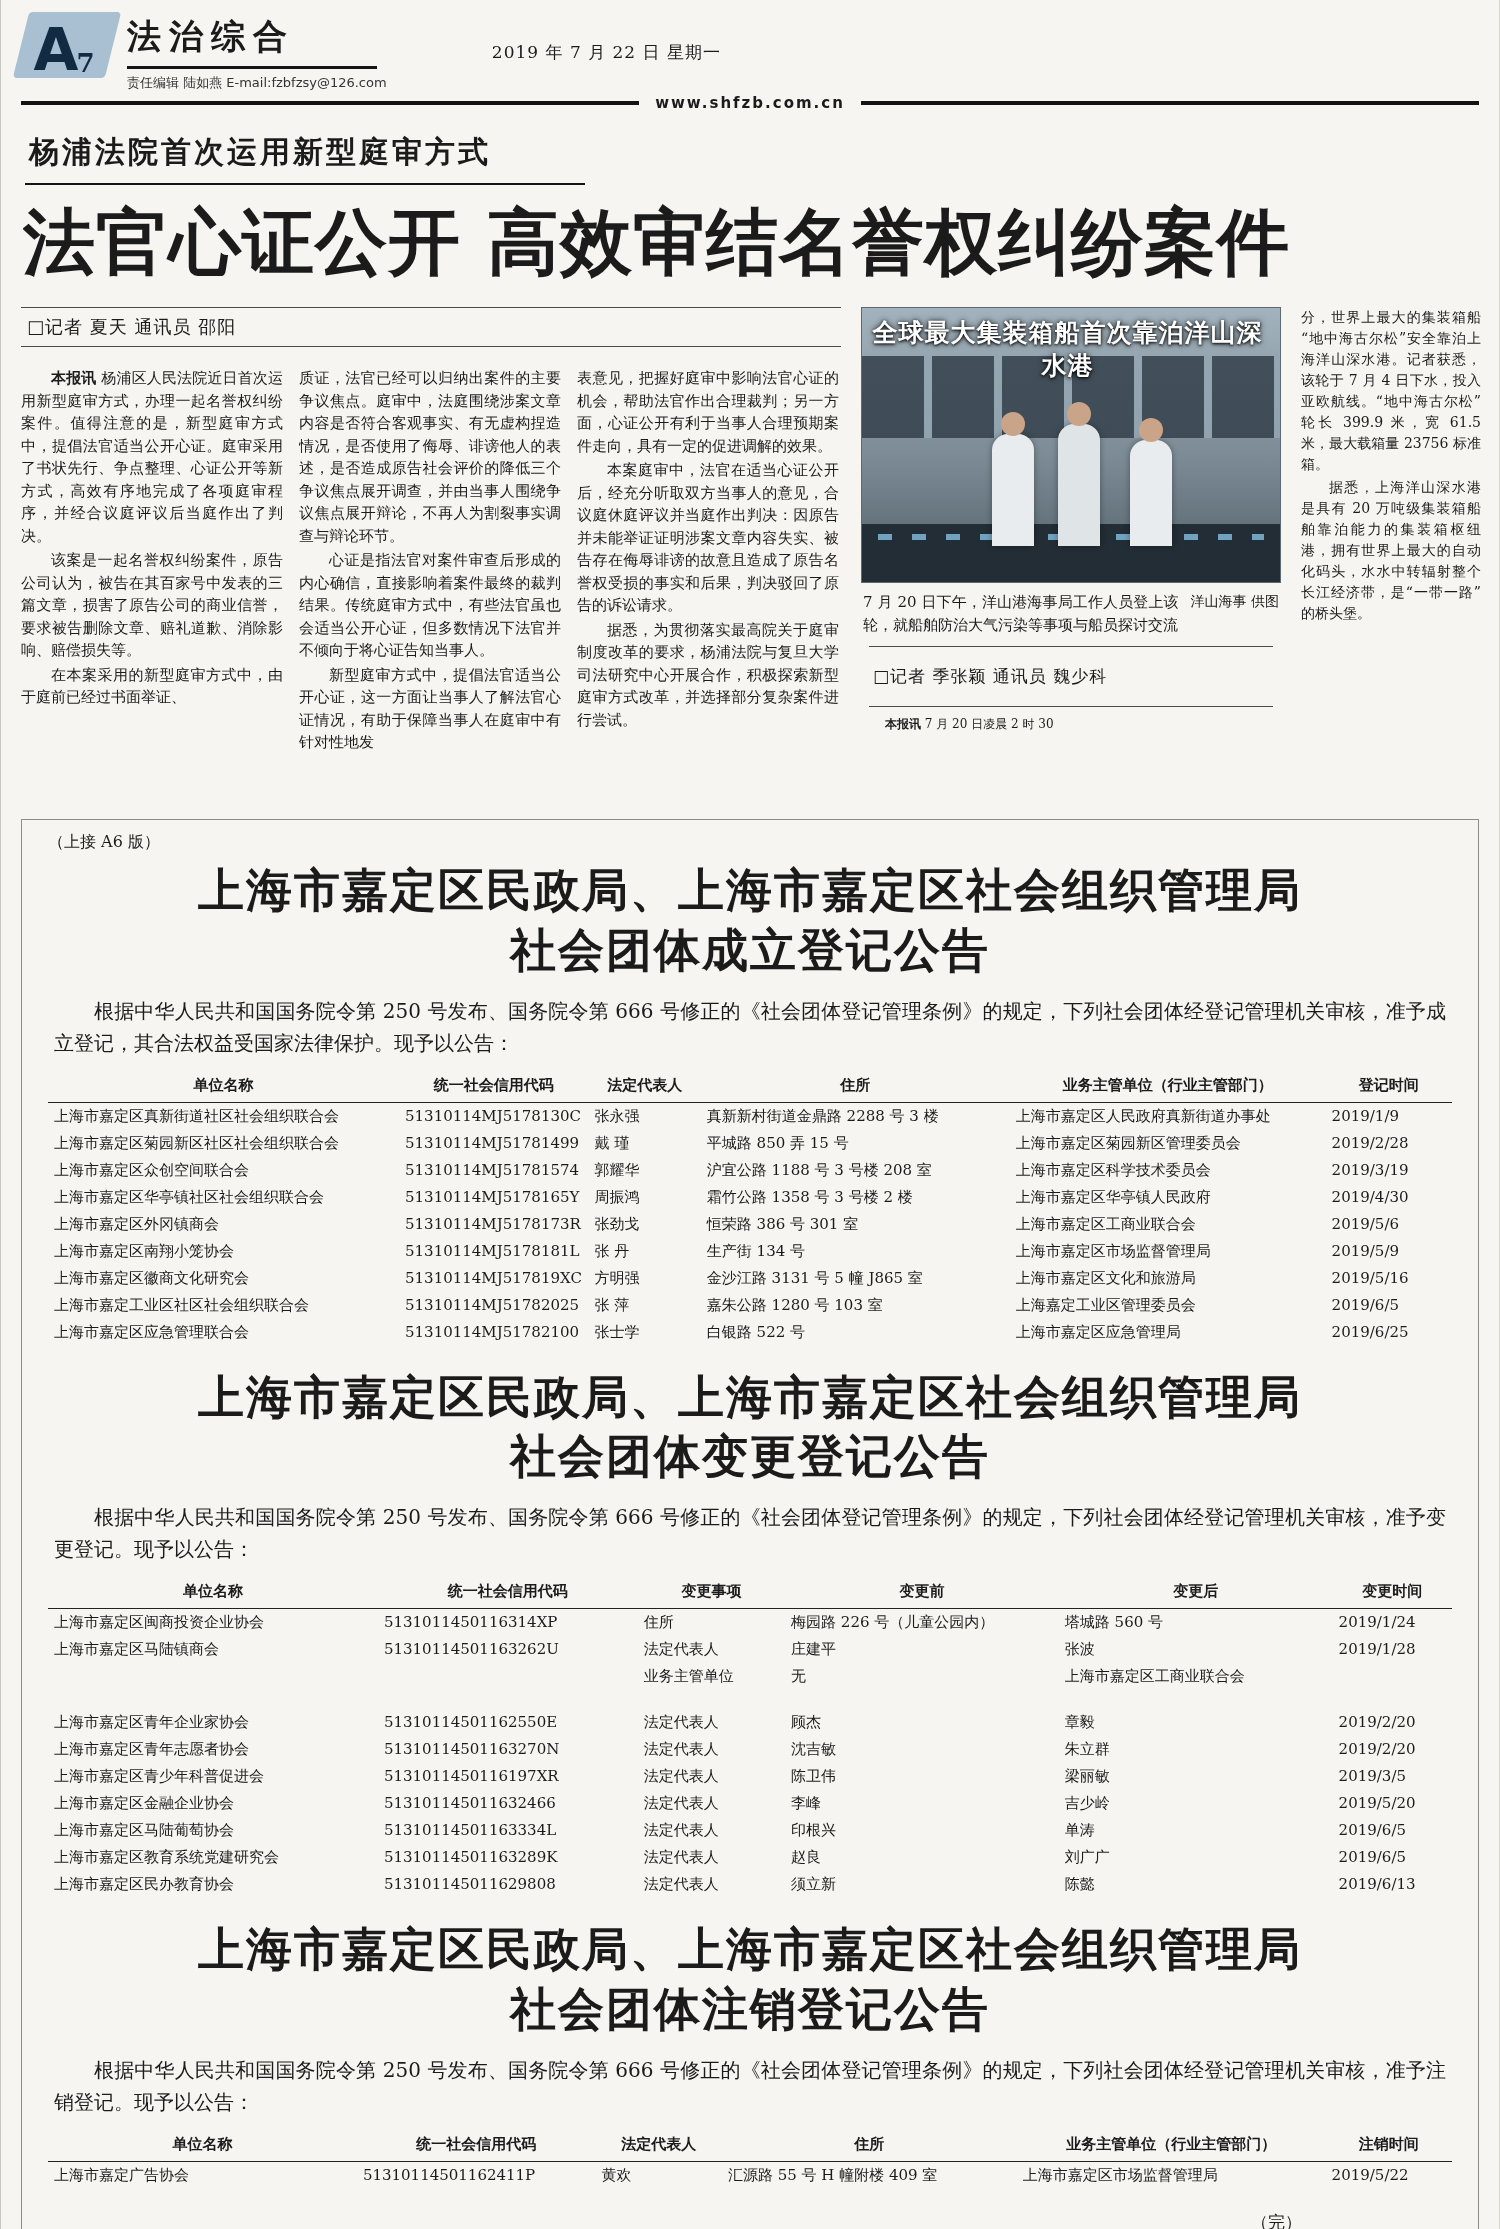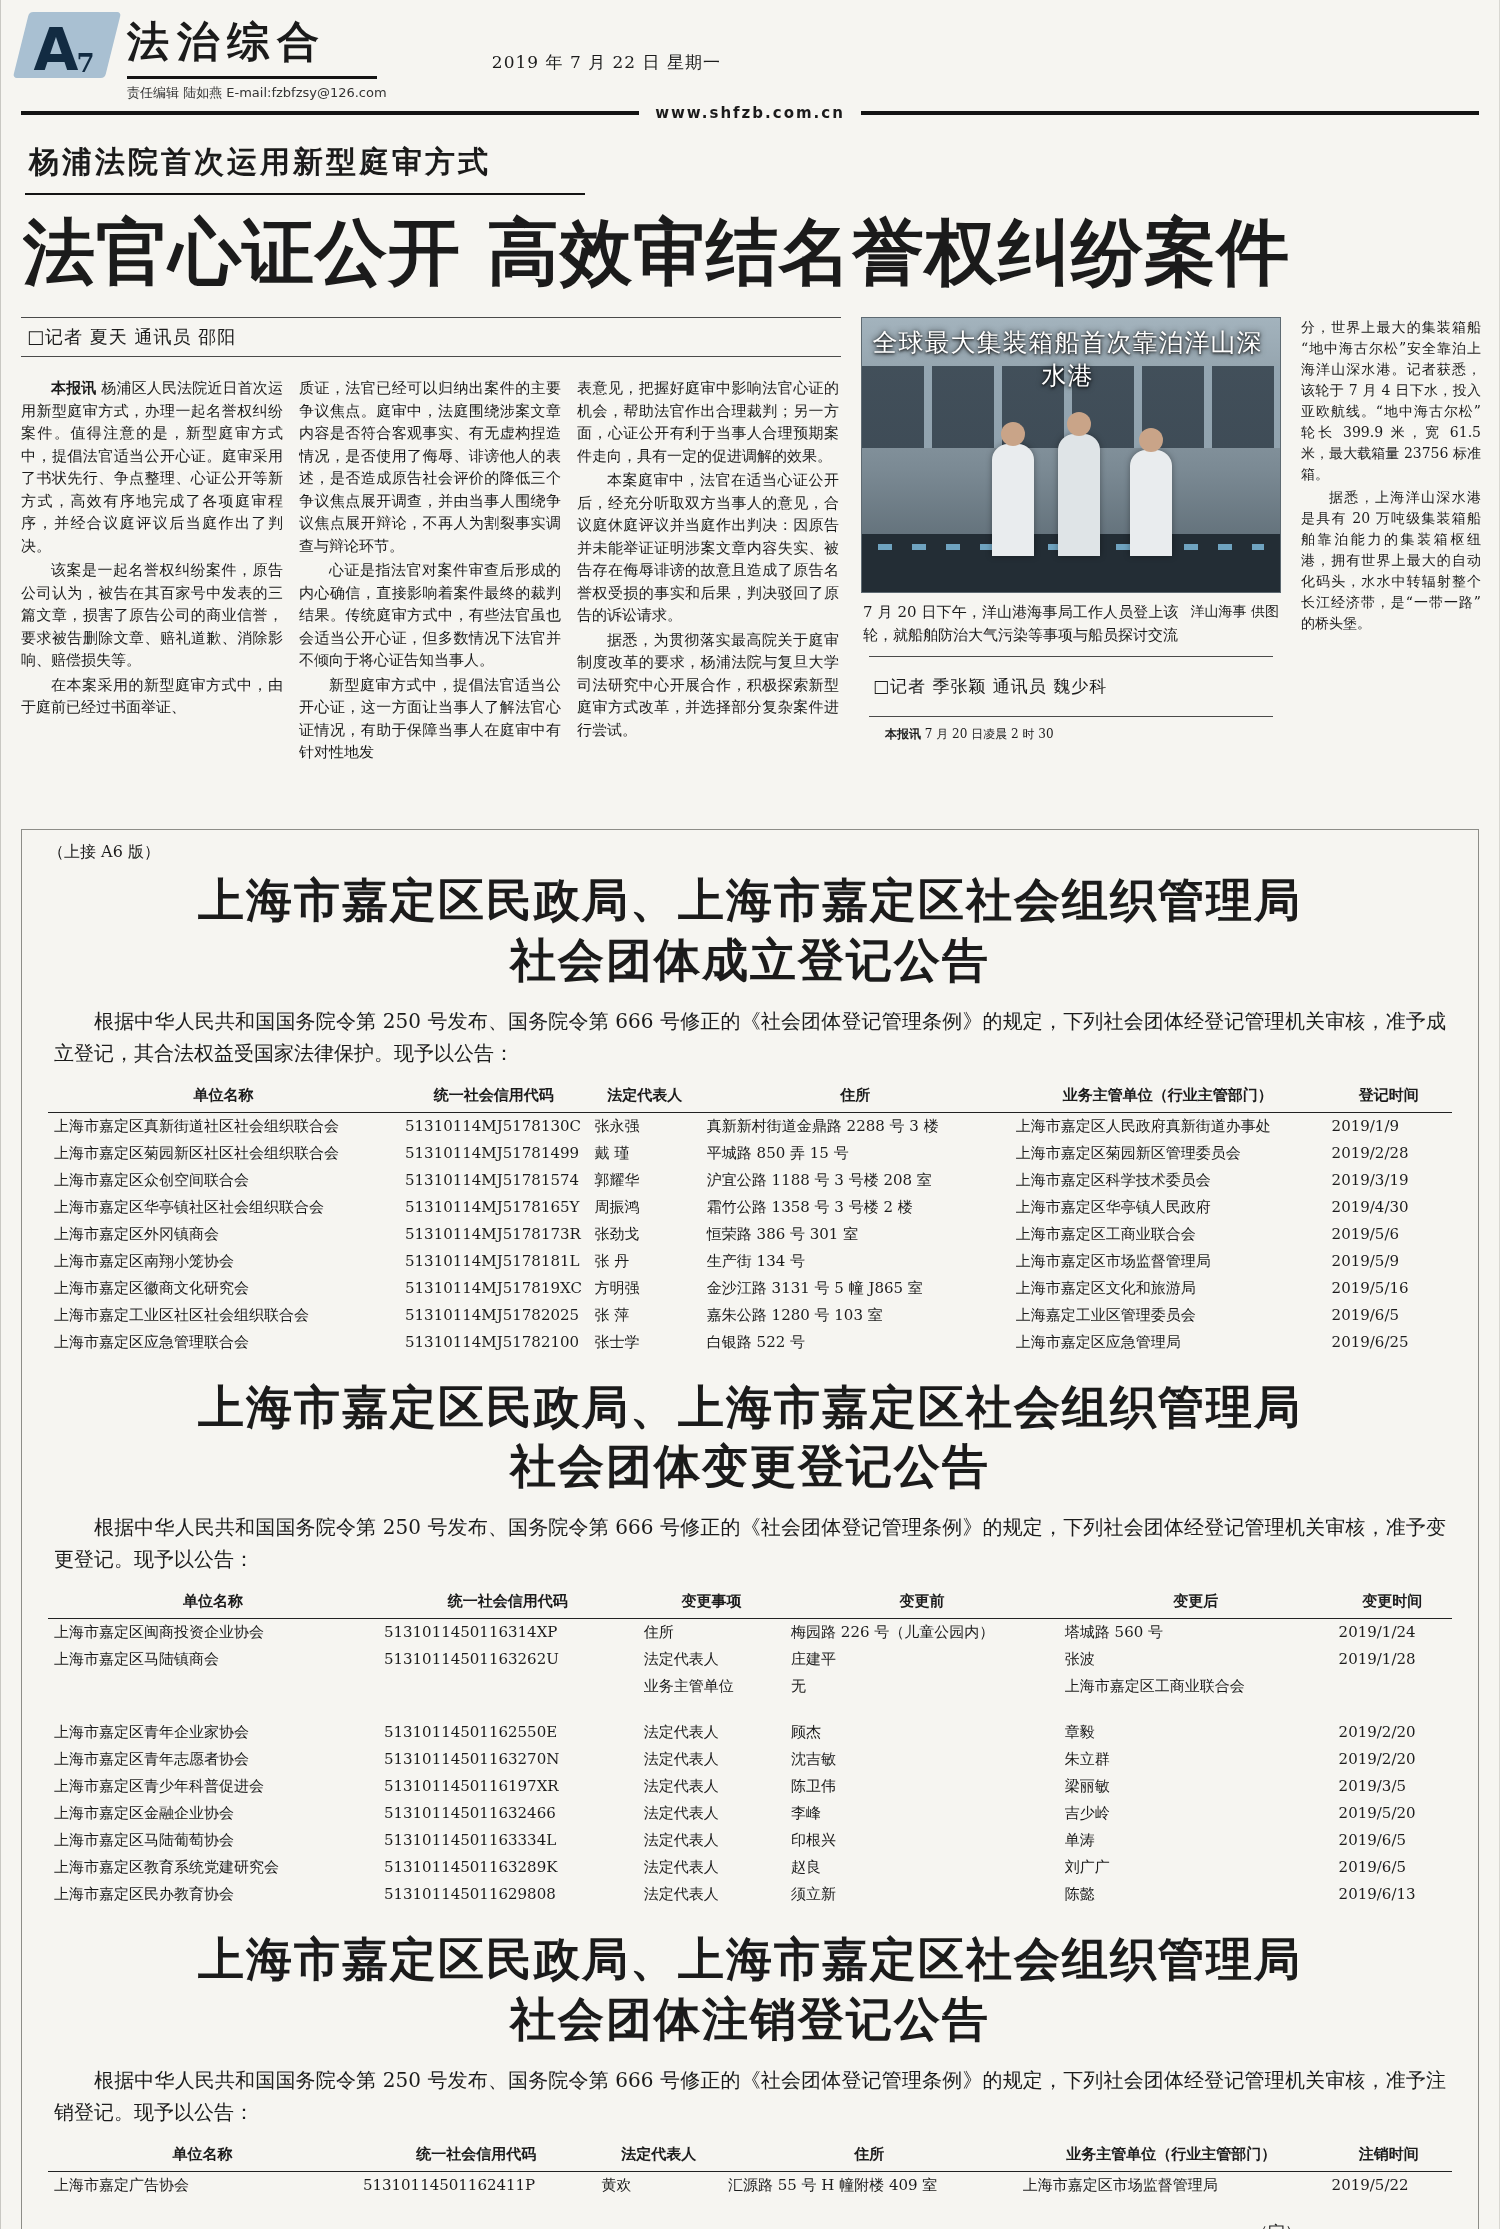--- a/index.html
+++ b/index.html
@@ -11,21 +11,21 @@
     border-left:1px solid #c9c8c3;border-right:1px solid #d8d7d2}
   
   .header{display:flex;align-items:flex-end;gap:20px}
   .header-left{display:flex;align-items:flex-start;gap:14px;width:380px}
   .badge{width:92px;height:66px;background:var(--badge);transform:skewX(-14deg);
     display:flex;align-items:flex-end;justify-content:center;border-radius:4px;flex:none}
   .badge-a{font-size:58px;line-height:.95;font-weight:bold;color:#122b42;transform:skewX(14deg);
     font-family:"DejaVu Sans","Liberation Sans",sans-serif}
   .badge-n{font-size:26px;font-weight:bold;color:#122b42;transform:skewX(14deg);margin-left:2px}
   .section-wrap{padding-top:2px}
-  .section-name{font-size:42px;font-weight:bold;letter-spacing:8px}
+  .section-name{font-size:34px;font-weight:bold;letter-spacing:8px}
   .section-rule{height:3px;background:var(--rule);margin:6px 0 5px;width:250px}
   .editor-line{font-size:13px;color:#333;font-family:"DejaVu Sans","Liberation Sans",sans-serif}
   .masthead-wrap{flex:1;text-align:center}
   .masthead{font-size:62px;font-weight:900;letter-spacing:14px;line-height:1.05}
   .header-right{width:300px;text-align:right;font-size:17px;padding-bottom:28px;letter-spacing:1px}
   .header-rule-row{display:flex;align-items:center;gap:16px;margin-top:2px}
   .header-rule-row .line{flex:1;height:4px;background:var(--rule)}
   .site-url{font-size:15px;font-weight:bold;letter-spacing:2px;
     font-family:"DejaVu Sans","Liberation Sans",sans-serif}
   
@@ -38,21 +38,21 @@
   .byline-row{border-top:1px solid #4a4a4a;border-bottom:1px solid #4a4a4a;
     padding:7px 6px;font-size:18px;margin-bottom:20px;letter-spacing:1px}
   .three-cols{display:flex;gap:16px}
   .col{width:262px;height:432px;overflow:hidden;font-size:15px;line-height:1.5;text-align:justify}
   .col p,.right-col p{text-indent:2em;margin-bottom:2px}
   .col p.cont,.right-col p.cont{text-indent:0}
   .photo-block{width:420px;flex:none}
   .photo{position:relative;height:276px;overflow:hidden;border:1px solid #5e6a72;
     background:linear-gradient(180deg,#a3b3bd 0%,#7b8a94 55%,#515f68 100%)}
   .photo-title{position:absolute;top:8px;left:0;right:7px;text-align:center;color:#fff;
-    font-size:25px;font-weight:normal;letter-spacing:1px;z-index:3;
+    font-size:25px;font-weight:bold;letter-spacing:1px;z-index:3;
     text-shadow:0 1px 3px #000,0 0 6px rgba(0,0,0,.8)}
   .window-band{position:absolute;top:48px;left:0;right:0;height:82px;opacity:.85;
     background:repeating-linear-gradient(90deg,#33404b 0 62px,#94a6b2 62px 70px)}
   .console{position:absolute;bottom:0;left:0;right:0;height:58px;background:#232d35}
   .console::before{content:"";position:absolute;top:10px;left:16px;right:16px;height:6px;
     background:repeating-linear-gradient(90deg,#6fa3c0 0 14px,#232d35 14px 34px)}
   .person{position:absolute;width:42px;height:112px;background:#e9ecee;
     border-radius:16px 16px 0 0;bottom:36px;z-index:2;box-shadow:0 0 6px rgba(0,0,0,.35)}
   .person::before{content:"";position:absolute;top:-22px;left:9px;width:24px;height:24px;
     border-radius:50%;background:#c9a488}

